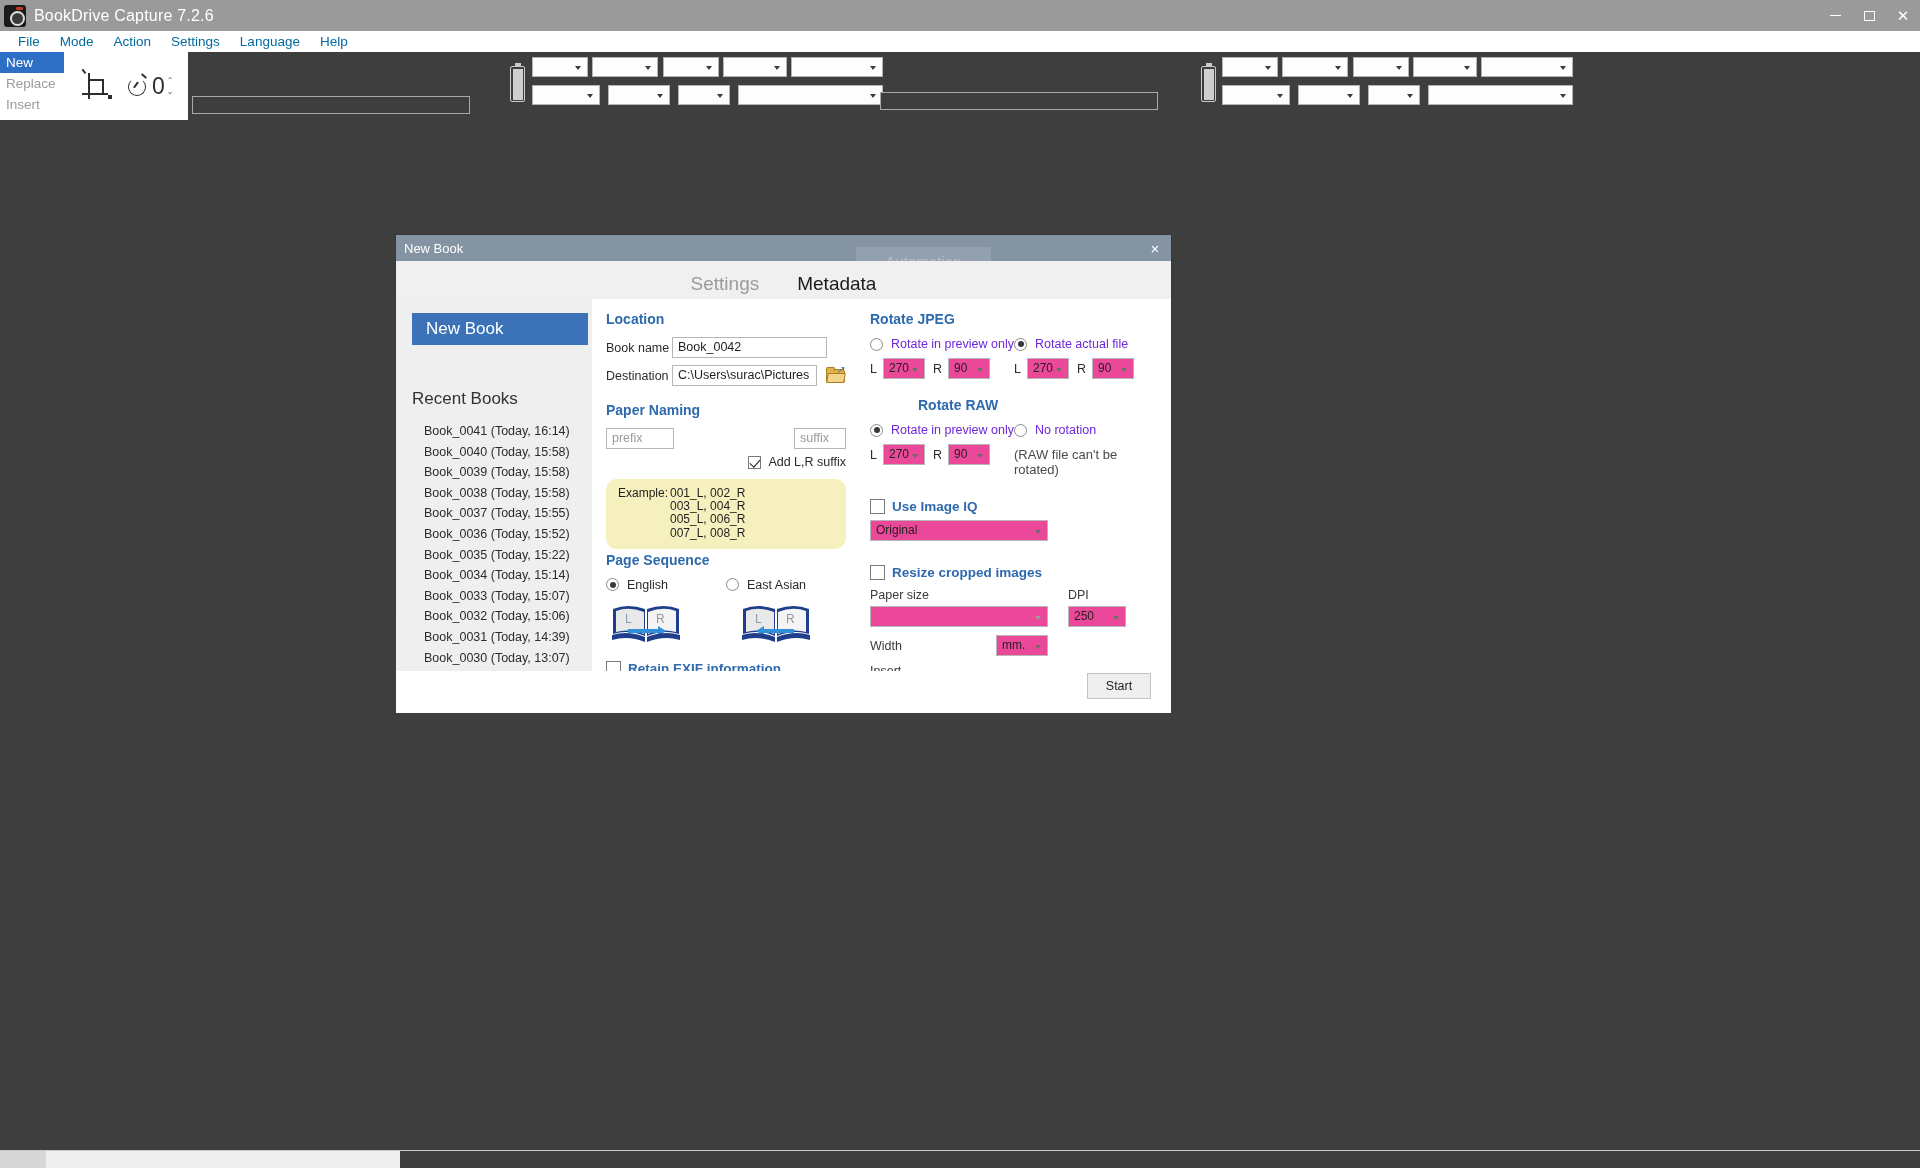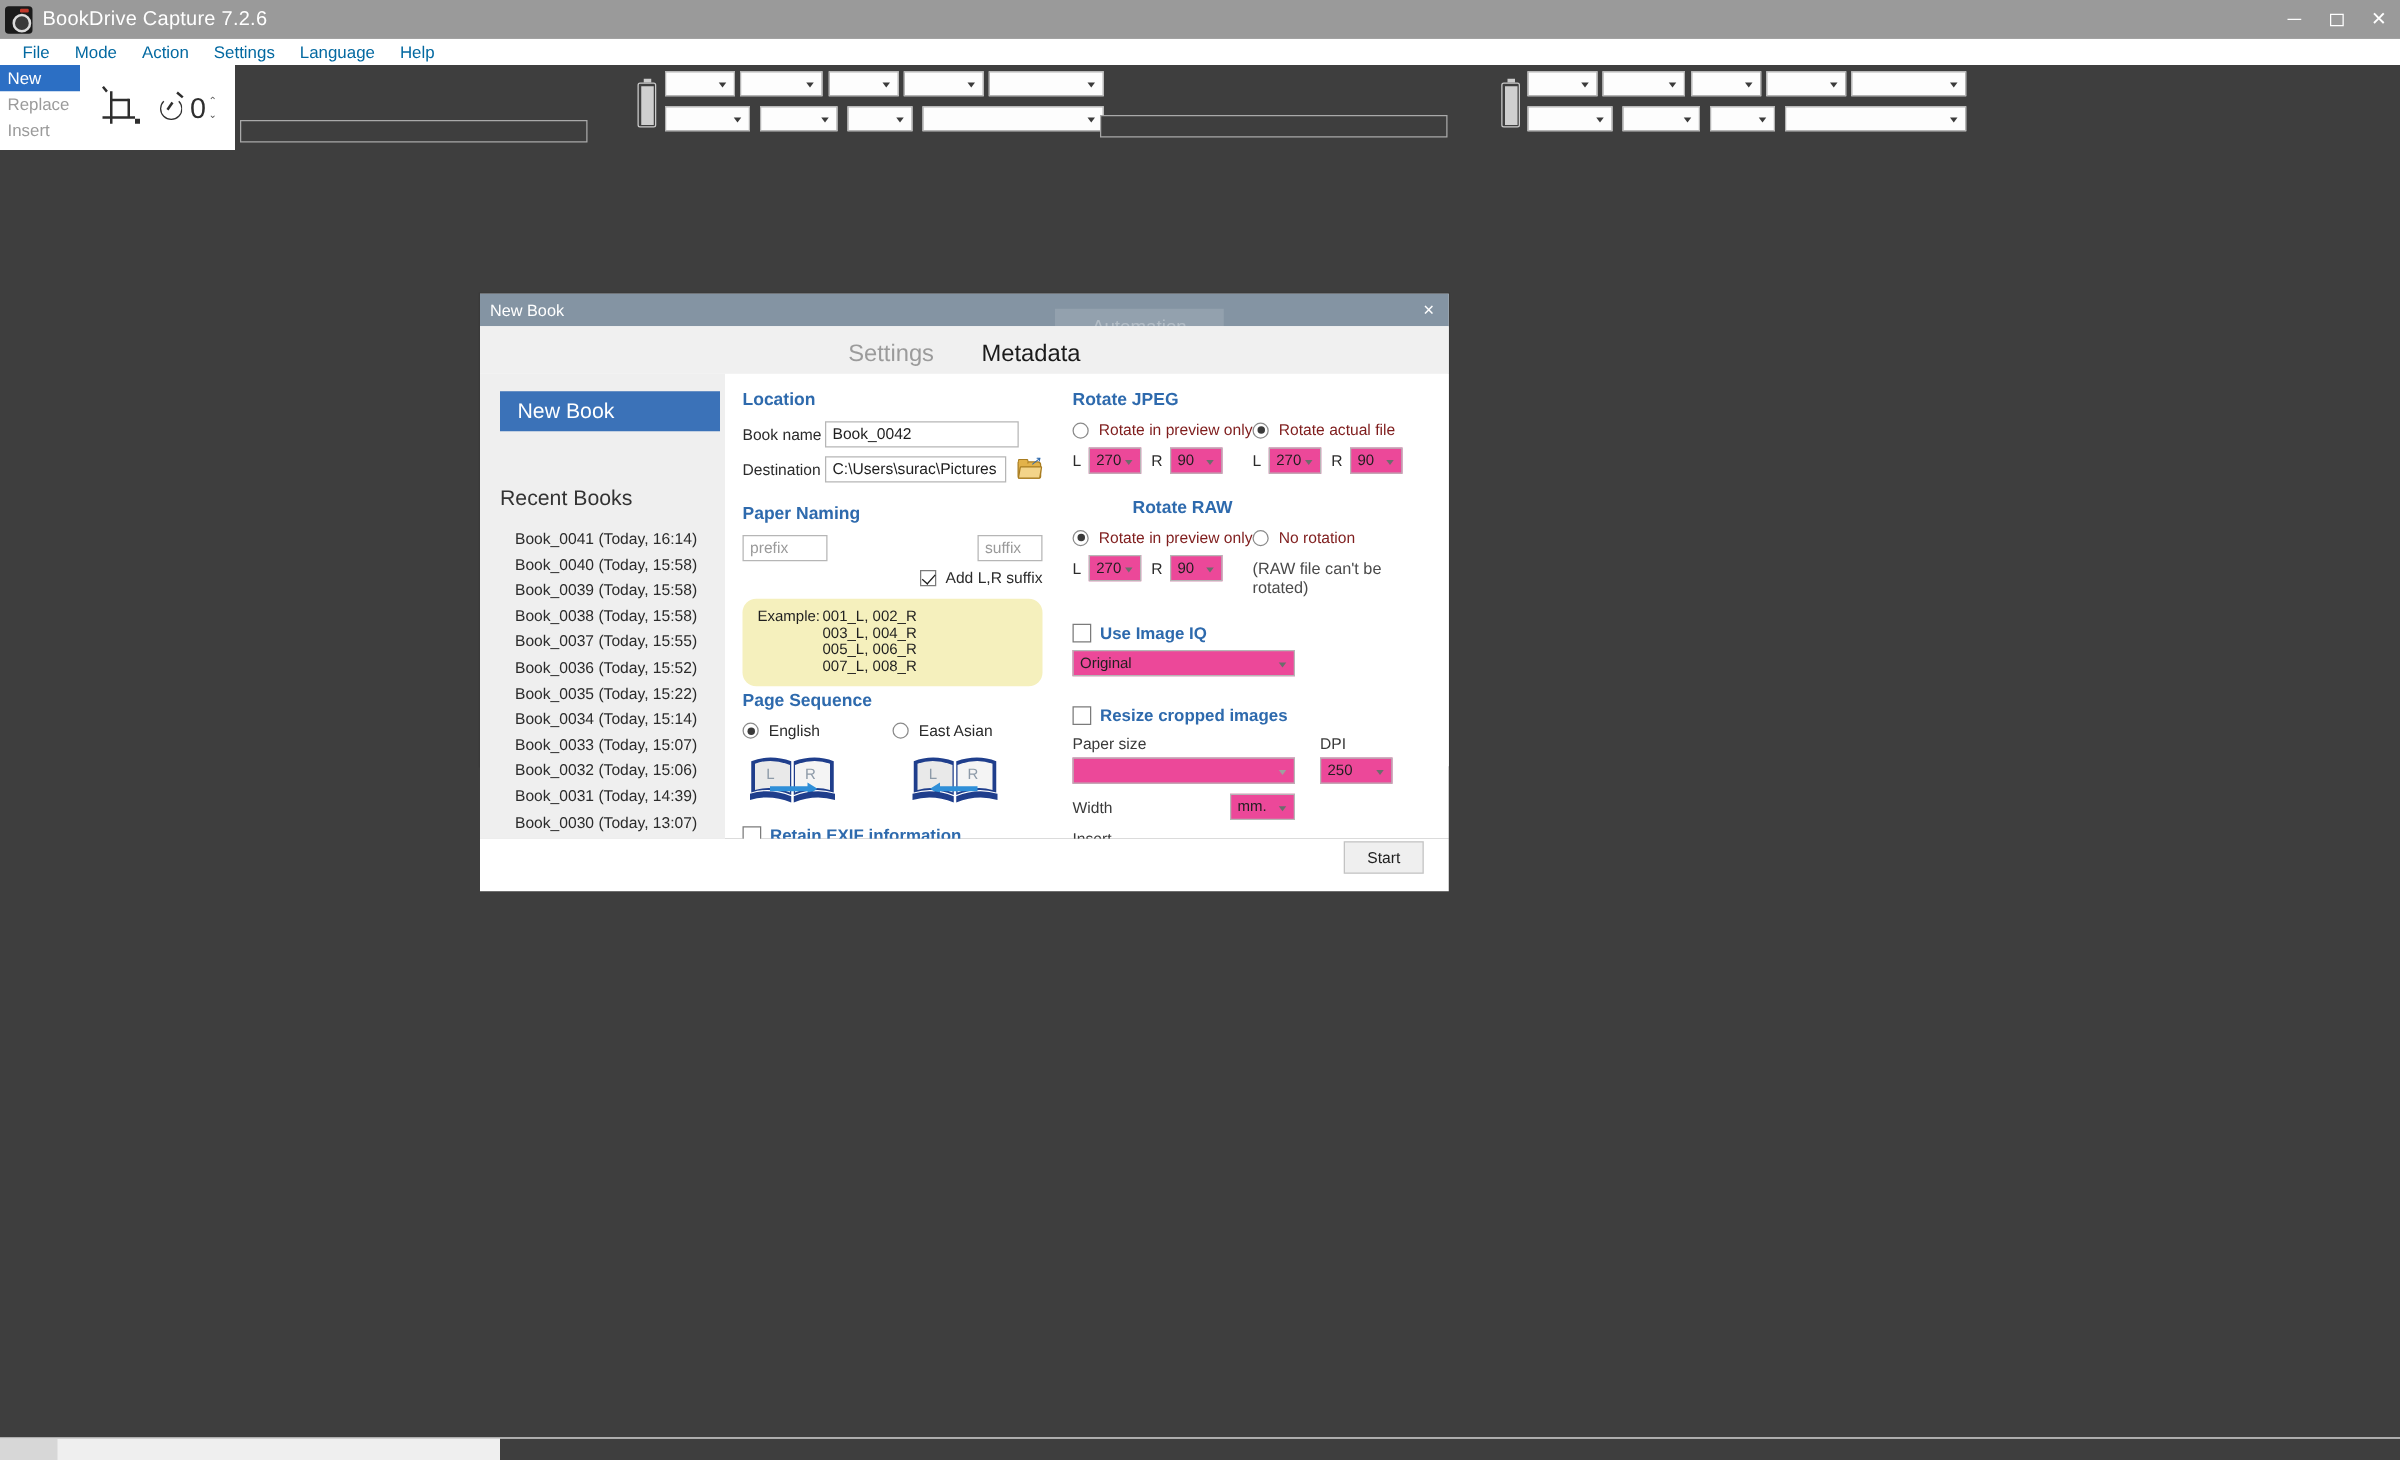--- a/index.html
+++ b/index.html
@@ -125,21 +125,21 @@
     position: absolute; left: 0; bottom: 0; width: 1920px; height: 18px;
     background: #efefef; border-top: 1px solid #c8c8c8;
   }
   .status-seg {
     position: absolute; top: 0; height: 18px; background: #3e3e3e;
   }
   .status-left { position: absolute; left: 0; top: 0; width: 46px; height: 18px; background: #d7d7d7; }
 
   
   .dialog {
-    position: absolute; left: 384px; top: 235px; width: 775px; height: 378px;
+    position: absolute; left: 396px; top: 235px; width: 775px; height: 378px;
     background: #ffffff; box-shadow: 0 0 0 1px rgba(0,0,0,.08);
   }
   .dlg-title {
     height: 26px; background: #8494a3; color: #ffffff;
     display: flex; align-items: center; padding-left: 8px;
     font-size: 13px; position: relative;
   }
   .dlg-close {
     position: absolute; right: 6px; top: 3px; width: 20px; height: 20px;
     color: #fff; font-size: 15px; display: flex; align-items: center; justify-content: center;
@@ -253,21 +253,21 @@
     content: ""; position: absolute; right: 6px; top: 9px;
     border-left: 3.5px solid transparent; border-right: 3.5px solid transparent;
     border-top: 4px solid #6c6c6c;
   }
   .ddl.empty::after { border-top-color: #9f9f9f; }
 
   .rotrow { display: flex; align-items: center; margin-top: 7px; }
   .rot-lbl { font-size: 12.5px; color: #2b2b2b; margin-right: 6px; }
   .rot-group { display: flex; }
   .rot-col { width: 144px; }
-  .radio-line { display: flex; align-items: center; font-size: 12.5px; color: #7f1d1d; }
+  .radio-line { display: flex; align-items: center; font-size: 12.5px; color: #6d28d9; }
   .note { font-size: 13px; color: #4a4a4a; margin-top: 10px; }
 
   .iq-block { margin-top: 22px; }
   .resize-block { margin-top: 24px; }
   .small-lbl { font-size: 12.5px; color: #3a3a3a; }
   .aspect-note { font-size: 10.5px; color: #5a5a5a; margin-top: 13px; }
 
   .dlg-footer {
     height: 42px; background: #ffffff; position: relative;
   }

